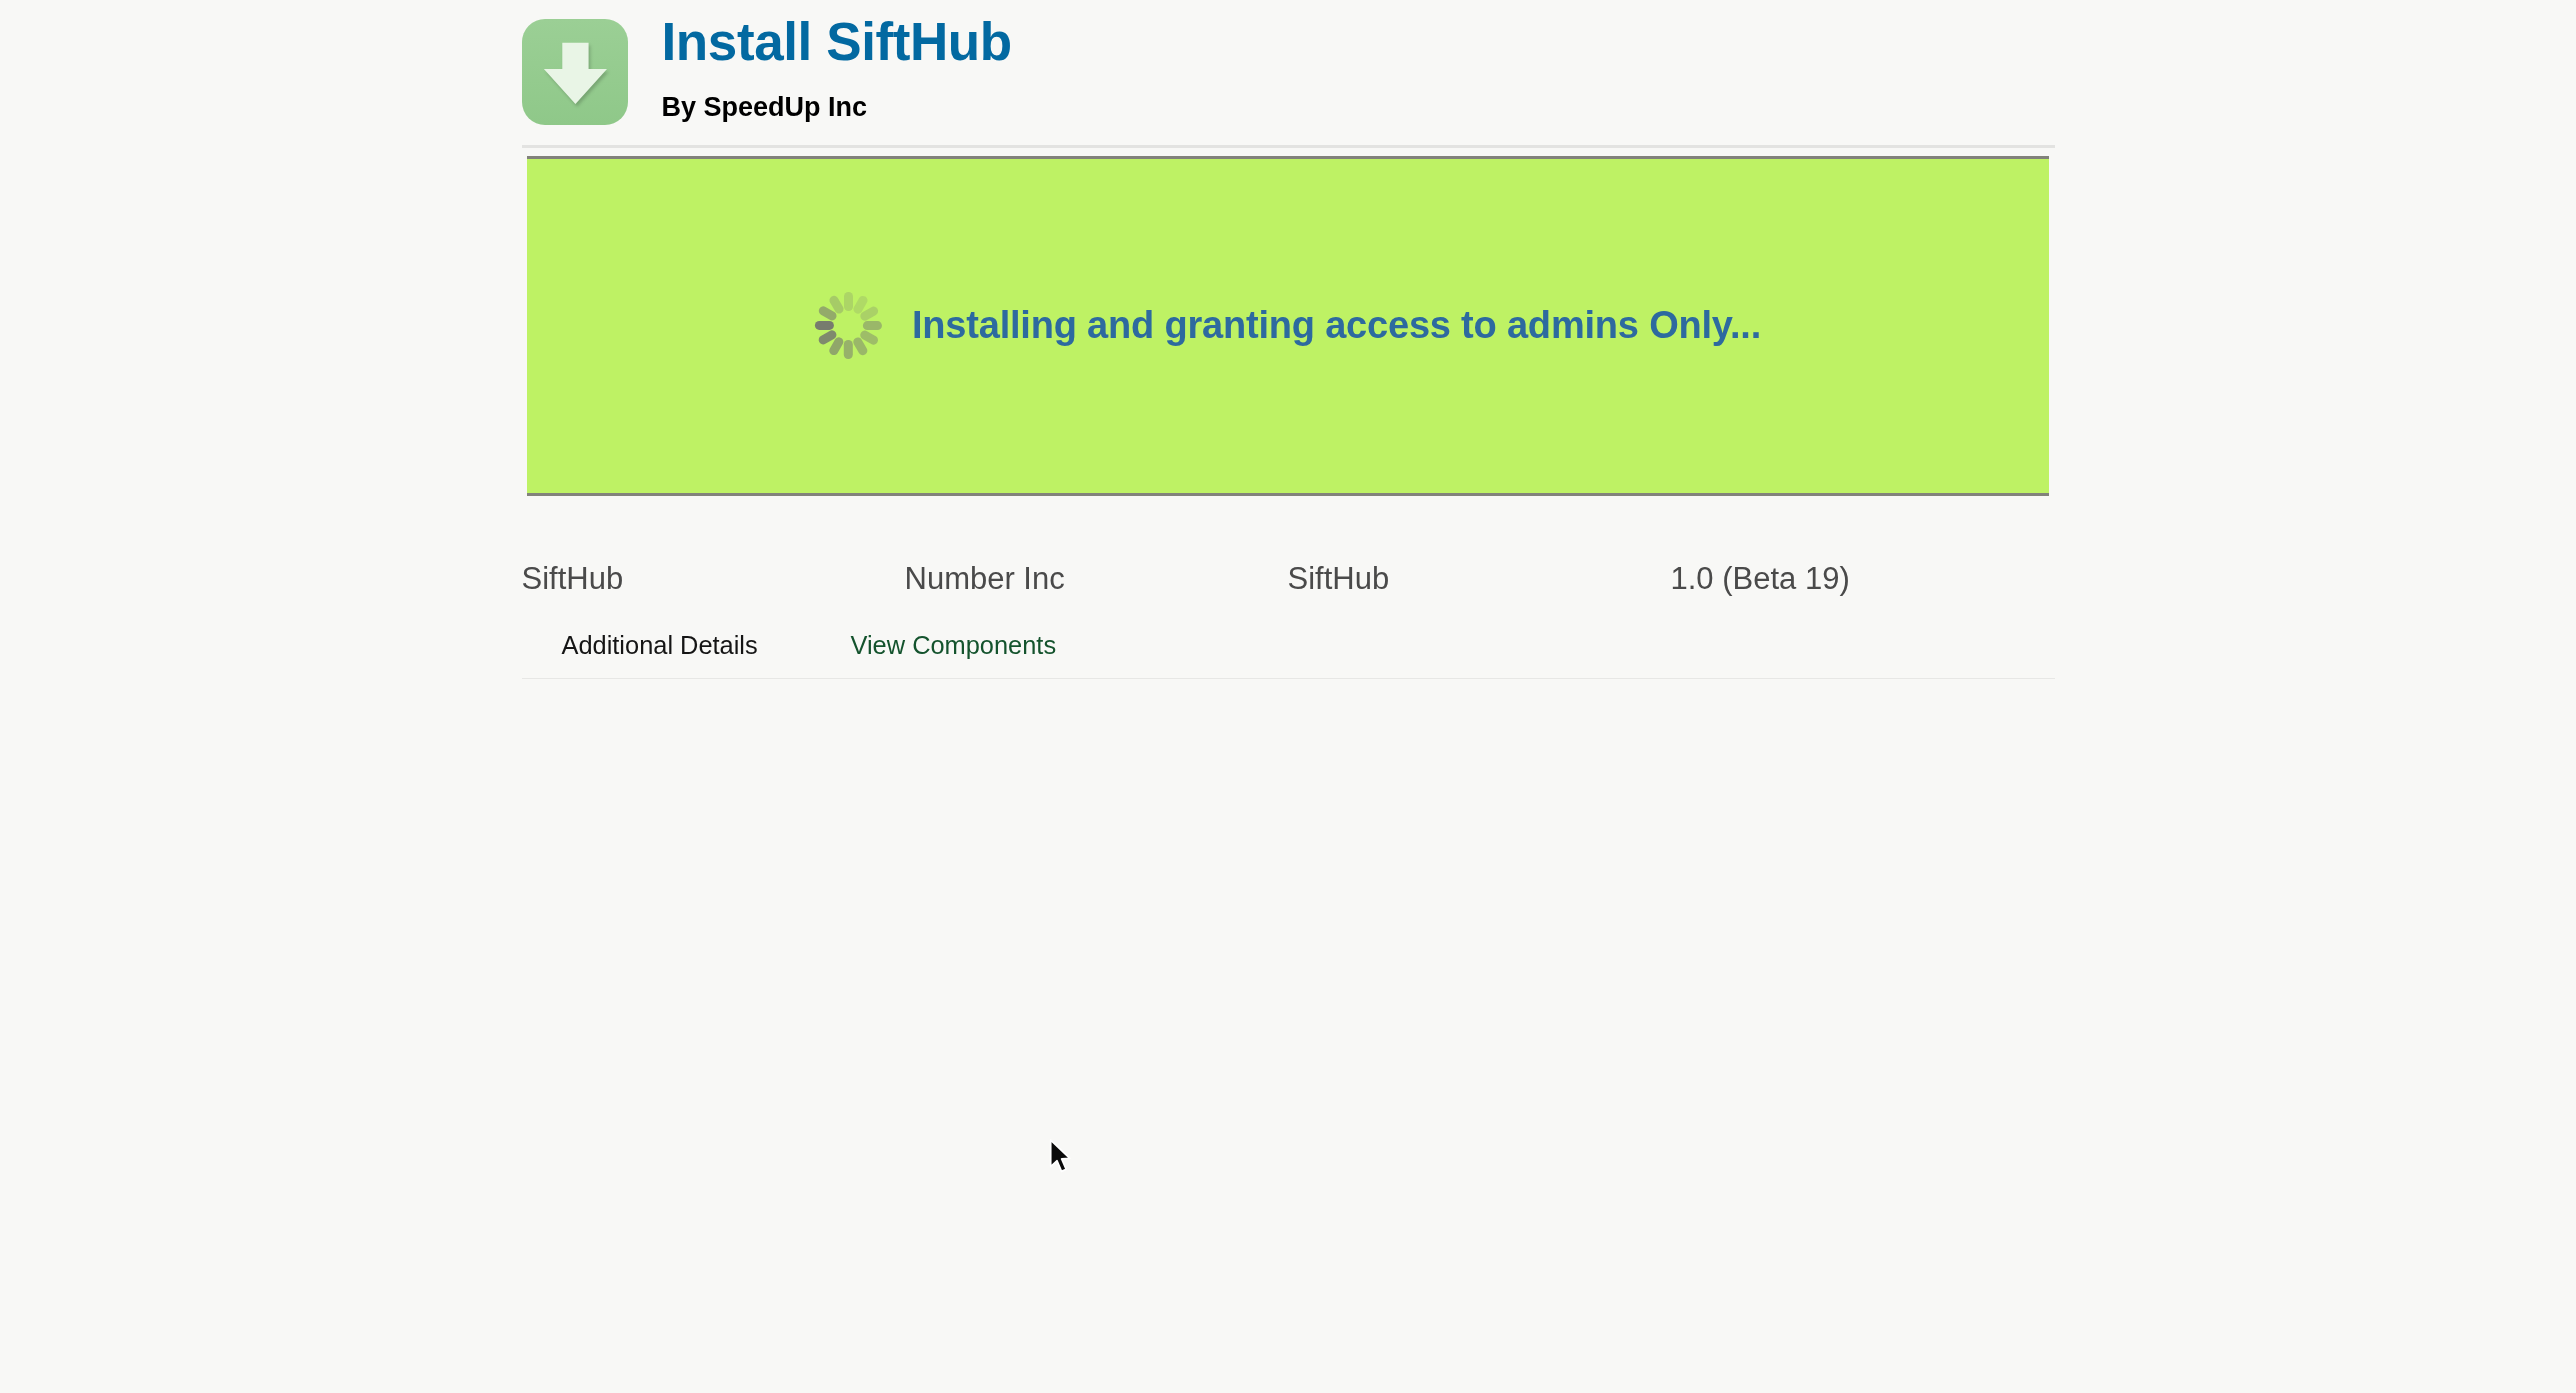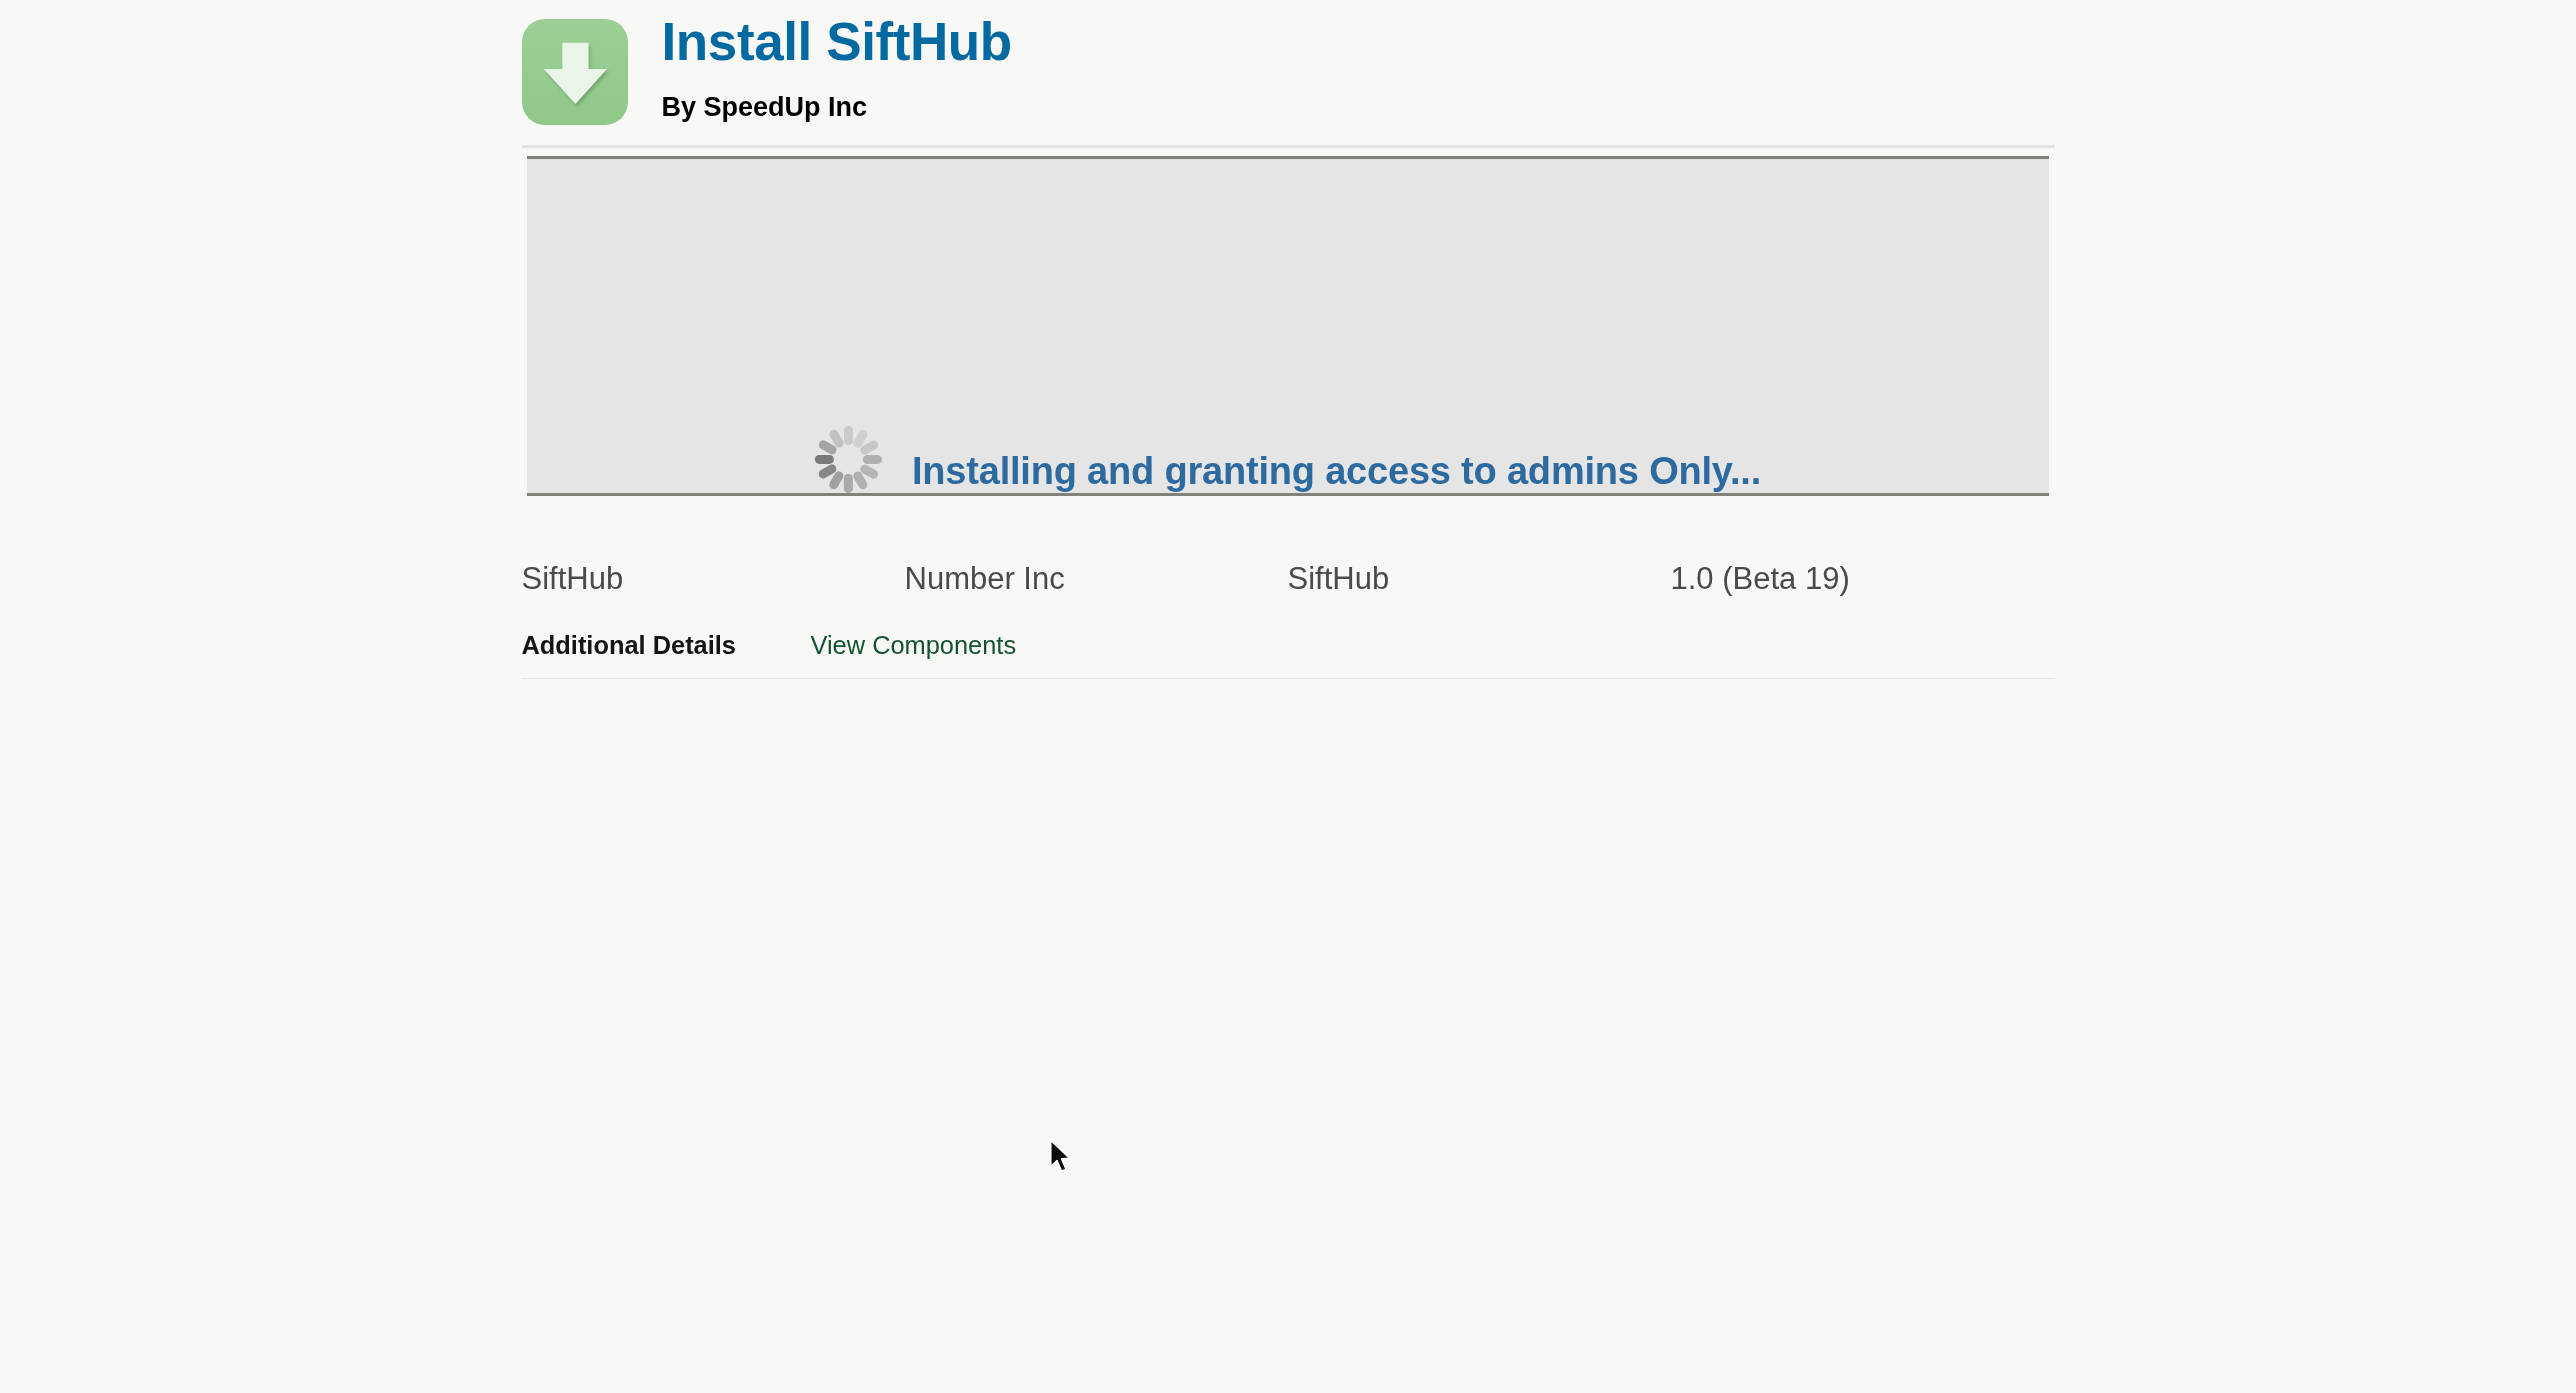--- a/index.html
+++ b/index.html
@@ -57,25 +57,25 @@
   }
   .header-divider {
     height: 2.6px;
     background: #e3e3e1;
   }
 
   
   .status-panel {
     margin: 8px 5.3px 0 5.3px;
     height: 340px;
-    background: #e5e5e5;
+    background: #bef264;
     border-top: 3.5px solid #82827b;
     border-bottom: 3.5px solid #82827b;
     display: flex;
-    align-items: flex-end;
+    align-items: center;
     justify-content: center;
     gap: 30px;
   }
   .status-message {
     font-size: 38px;
     font-weight: 700;
     color: #2d6a9f;
     letter-spacing: -0.2px;
   }
 
@@ -129,24 +129,25 @@
     line-height: 26px;
     margin-top: 23px;
   }
   .additional-row {
     margin-top: 40px;
     display: flex;
     align-items: baseline;
   }
   .additional-label {
     font-size: 25.4px;
-    font-weight: 700;
+    font-weight: 400;
     color: #151515;
     line-height: 26px;
     width: 289px;
+    margin-left: 40px;
   }
   .view-components {
     font-size: 25.4px;
     font-weight: 400;
     color: #14532d;
     line-height: 26px;
     text-decoration: none;
     cursor: pointer;
   }
   .details-divider {

